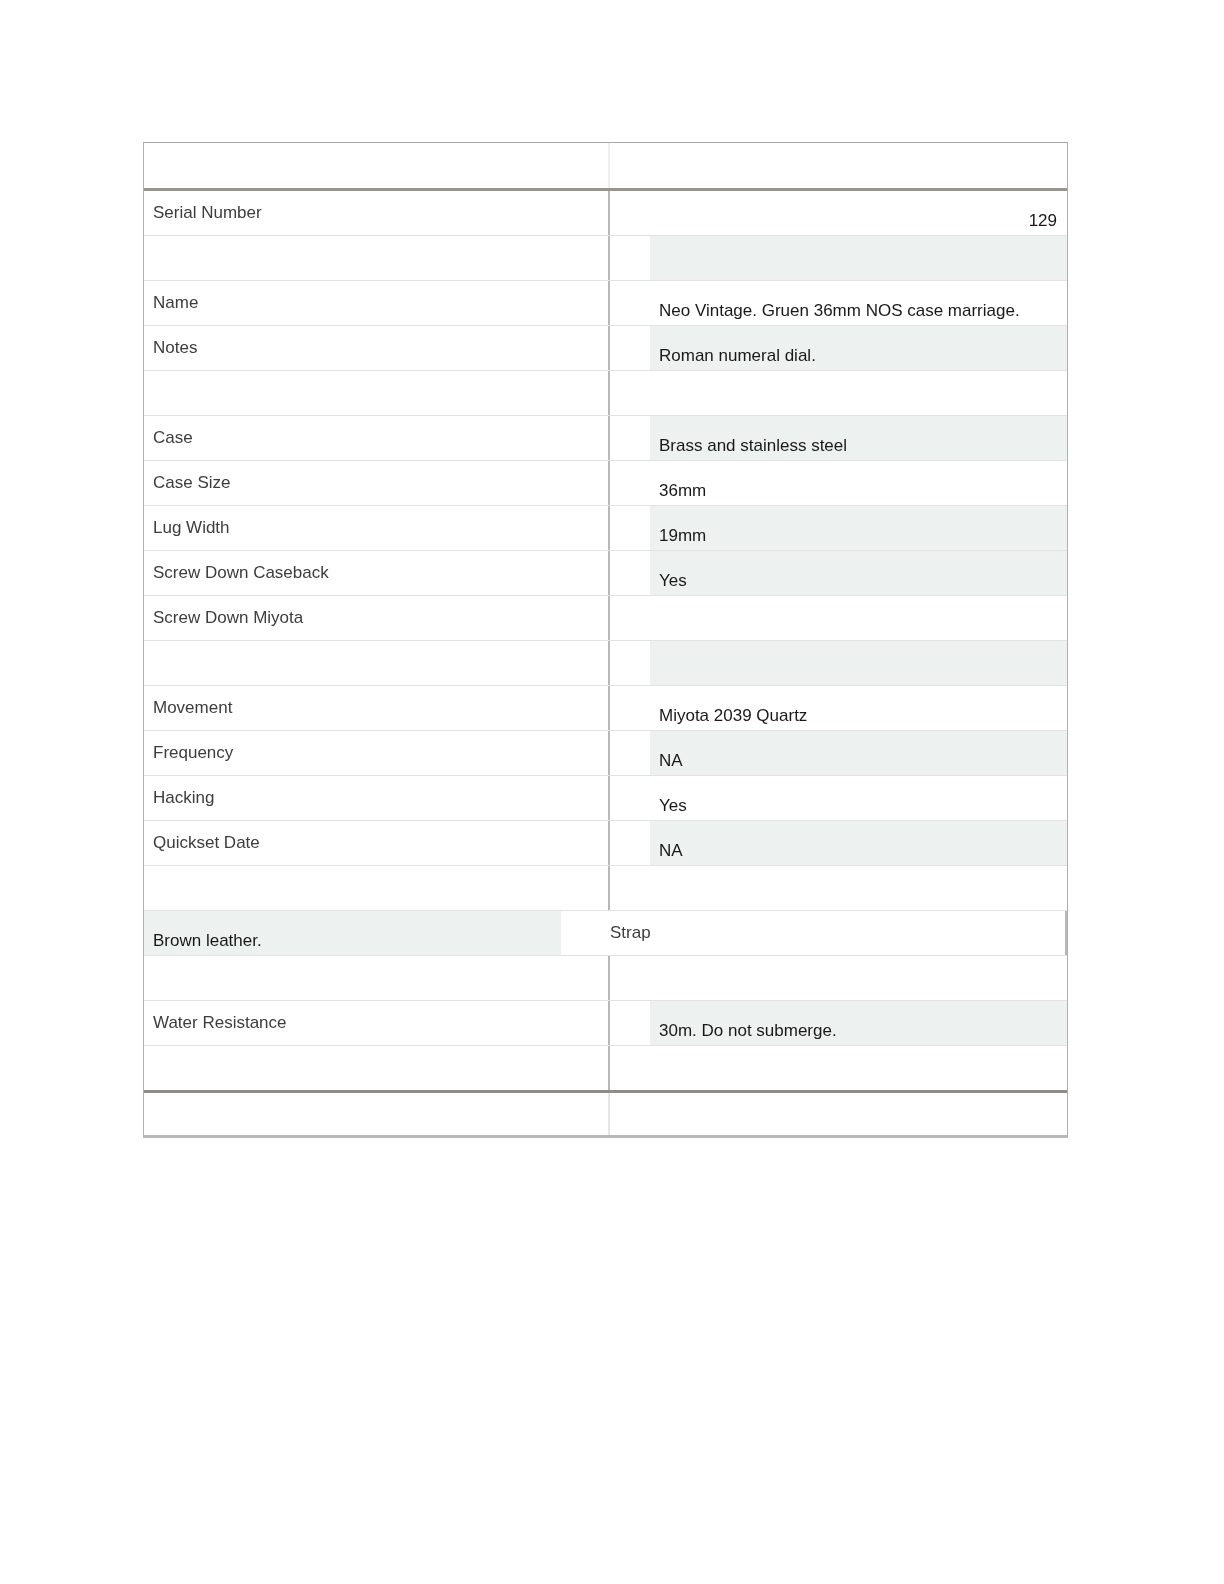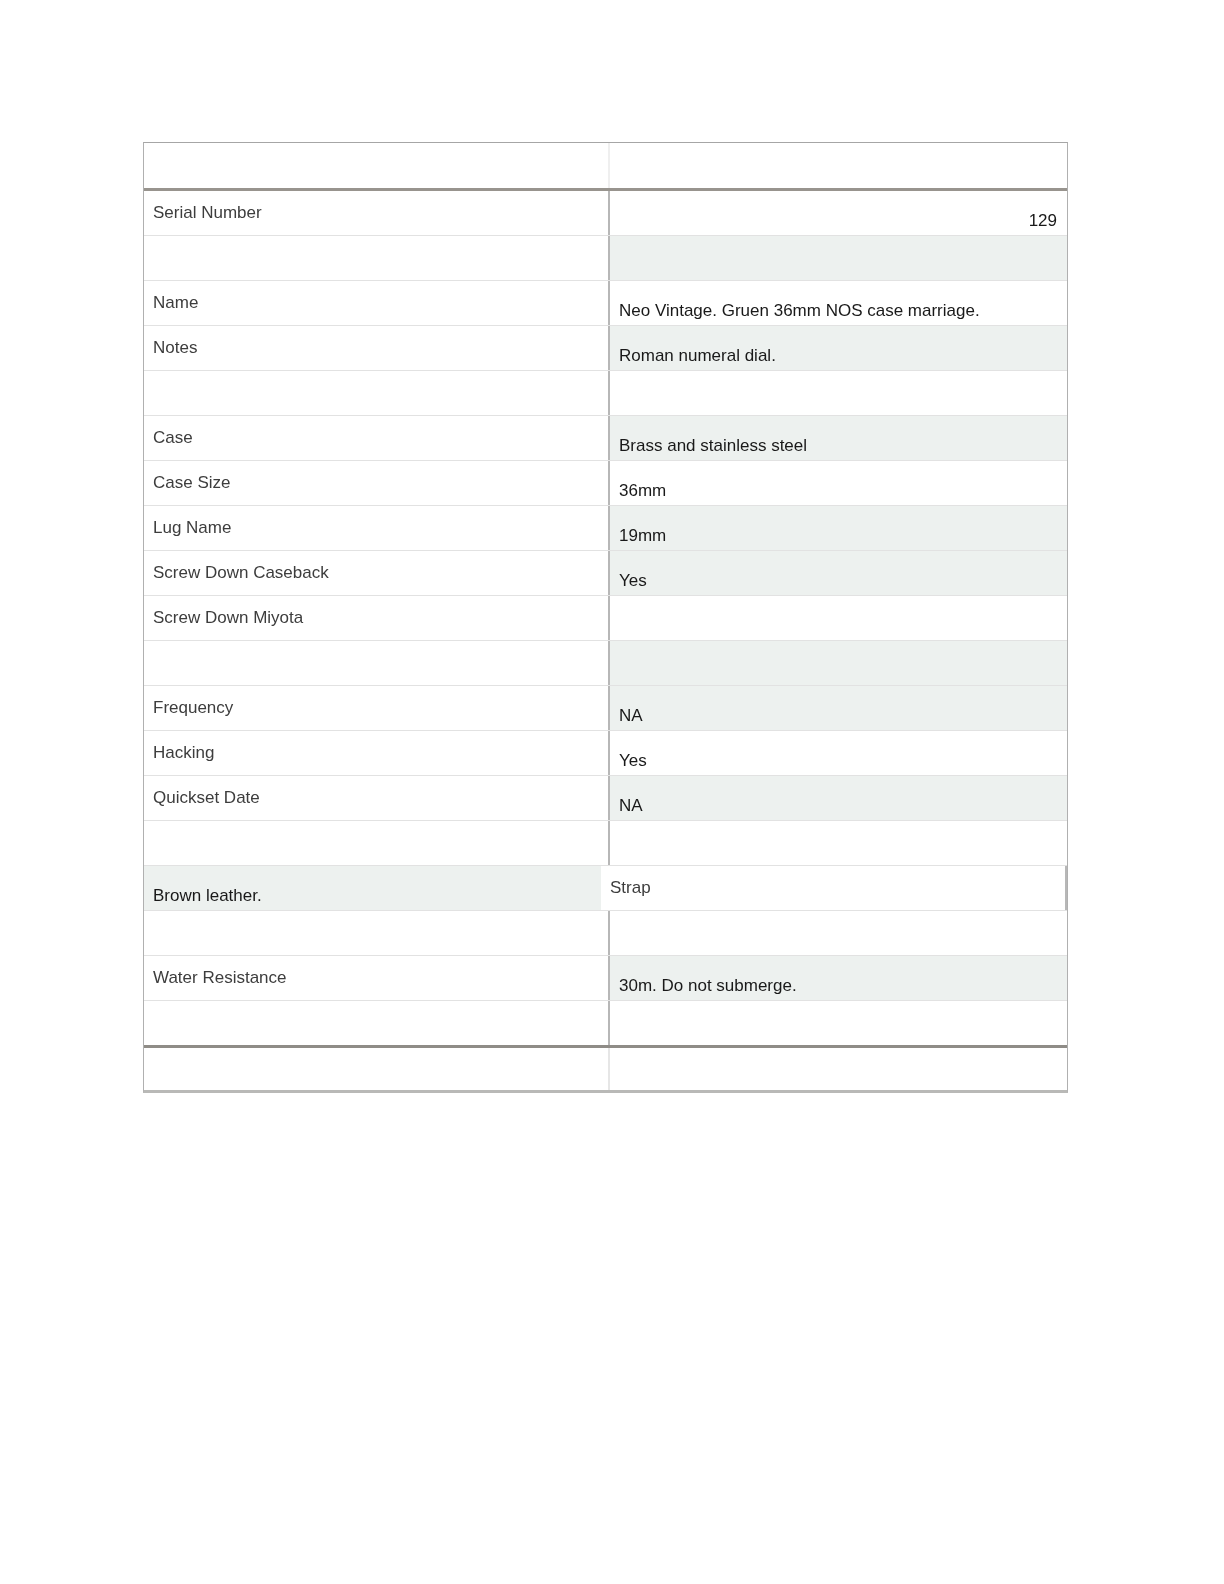--- a/index.html
+++ b/index.html
@@ -24,20 +24,21 @@
     box-sizing: border-box;
     border-left: 1px solid var(--outer, #b0b0b0);
     border-right: 1px solid var(--outer, #b0b0b0);
     border-top: 1px solid var(--outer-top, #a6a6a6);
     border-bottom: 3px solid var(--bottomb, #b9b9b7);
     background: #ffffff;
   }
   .row {
     display: flex;
     height: 44px;
+    gap: 40px;
   }
   .row.header { height: 45px; }
   .row.footer { height: 42px; }
   .cell {
     display: flex;
     align-items: center;
     box-sizing: border-box;
     white-space: nowrap;
     overflow: hidden;
   }
@@ -103,33 +104,37 @@
         </div>
         <div class="row">
           <div class="cell left">Case</div>
           <div class="cell right shaded">Brass and stainless steel</div>
         </div>
         <div class="row">
           <div class="cell left">Case Size</div>
           <div class="cell right">36mm</div>
         </div>
         <div class="row">
-          <div class="cell left">Lug Name</div>
+          <div class="cell left">Lug Width</div>
           <div class="cell right shaded">19mm</div>
         </div>
         <div class="row">
           <div class="cell left">Screw Down Caseback</div>
           <div class="cell right shaded">Yes</div>
         </div>
         <div class="row">
           <div class="cell left">Screw Down Miyota</div>
         </div>
         <div class="row">
           <div class="cell left"></div>
           <div class="cell right shaded"></div>
+        </div>
+        <div class="row">
+          <div class="cell left">Movement</div>
+          <div class="cell right">Miyota 2039 Quartz</div>
         </div>
         <div class="row">
           <div class="cell left">Frequency</div>
           <div class="cell right shaded">NA</div>
         </div>
         <div class="row">
           <div class="cell left">Hacking</div>
           <div class="cell right">Yes</div>
         </div>
         <div class="row">

